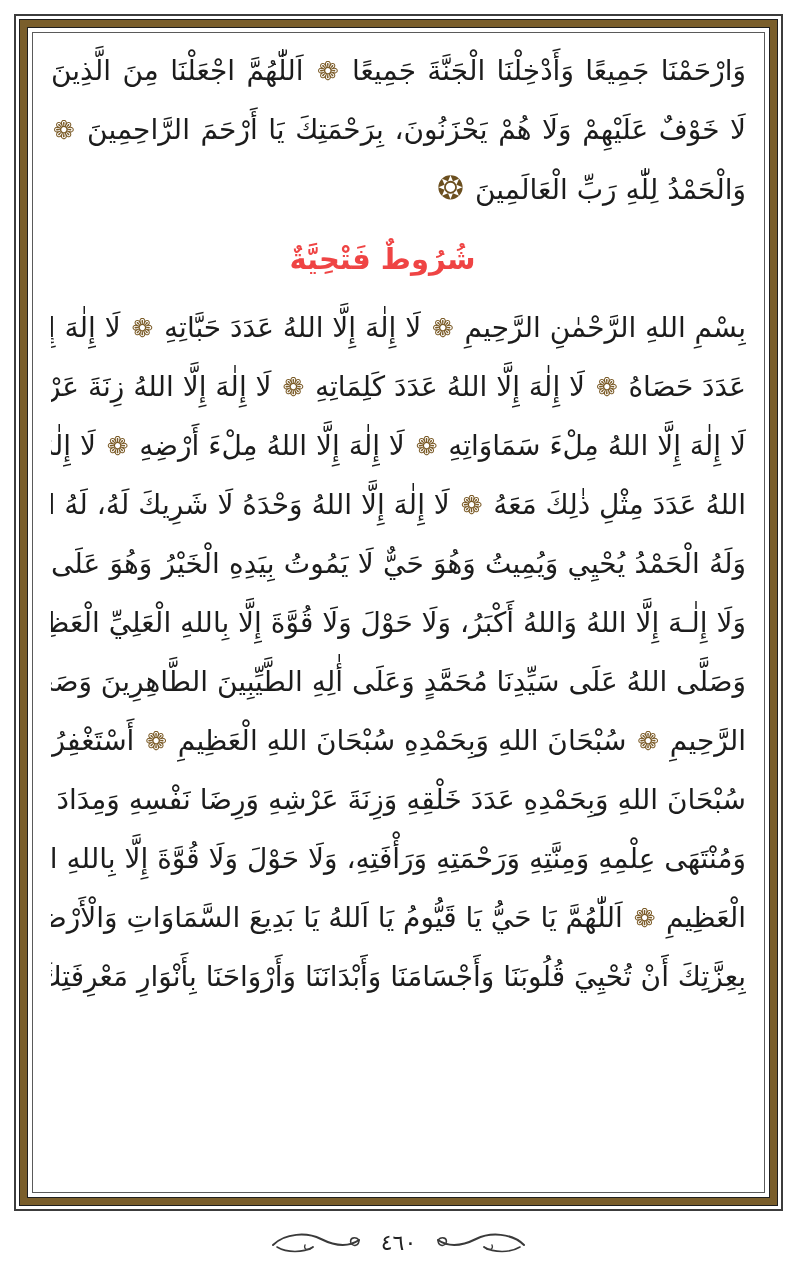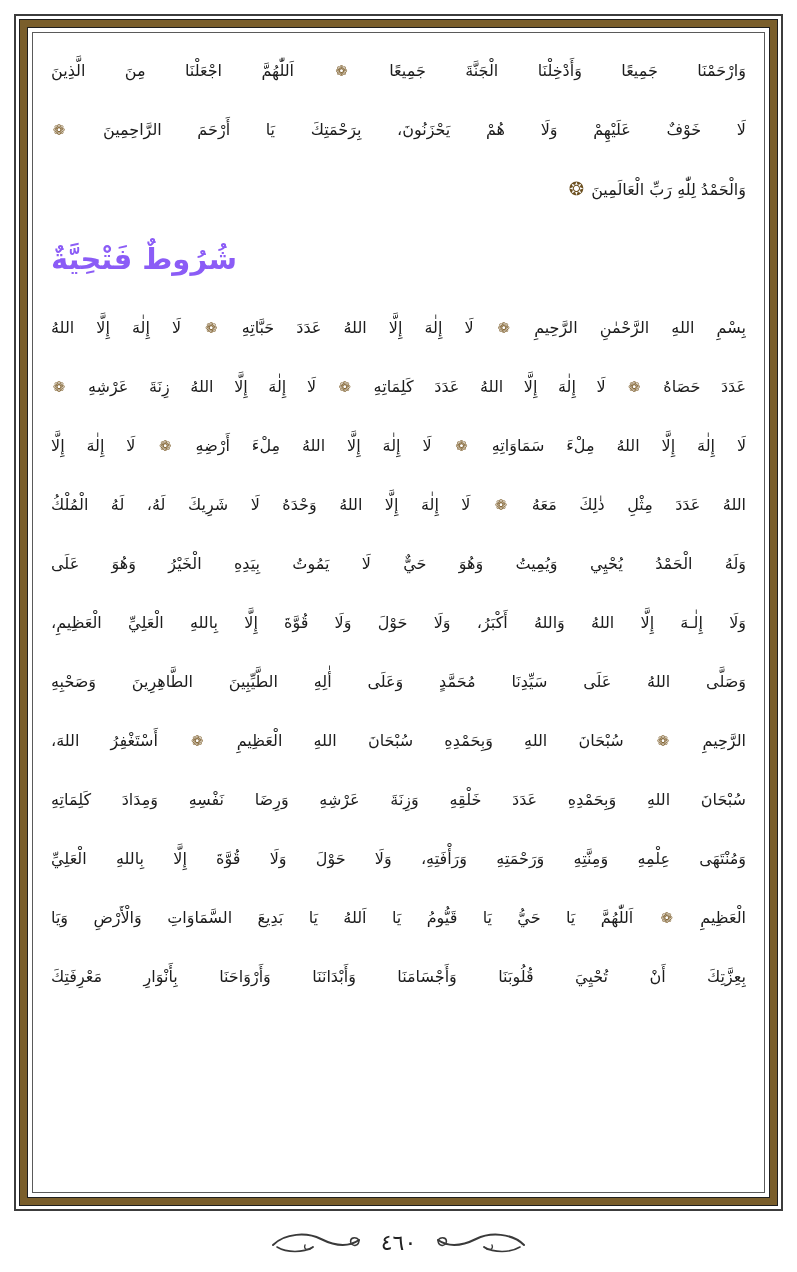--- a/index.html
+++ b/index.html
@@ -34,42 +34,42 @@
     height:100%; box-sizing:border-box;
     border:1px solid #5a5a5a;
     padding:8px 18px 0 18px;
     direction:rtl;
     overflow:hidden;
   }
   
   .line{
     height:59px;
     line-height:59px;
-    font-size:16px;
+    font-size:28px;
     color:#1c1c1c;
     white-space:nowrap;
     overflow:hidden;
   }
   .line.just{
     text-align:justify;
     text-align-last:justify;
   }
   .line.endline{
     text-align:right;
     padding-left:98px;
     text-align-last:auto;
   }
   .heading{
     height:58px;
     line-height:58px;
     margin:12px 0 10px 0;
     font-size:29px;
     font-weight:bold;
-    color:#8b5cf6;               
-    text-align:left;
+    color:#ef4444;               
+    text-align:center;
     padding-right:32px;
   }
   .rosette{
     color:#7a5a26;
     font-size:0.92em;
     padding:0 2px;
   }
   .rosette.big{
     color:#6b4f1f;
     font-size:1.15em;

